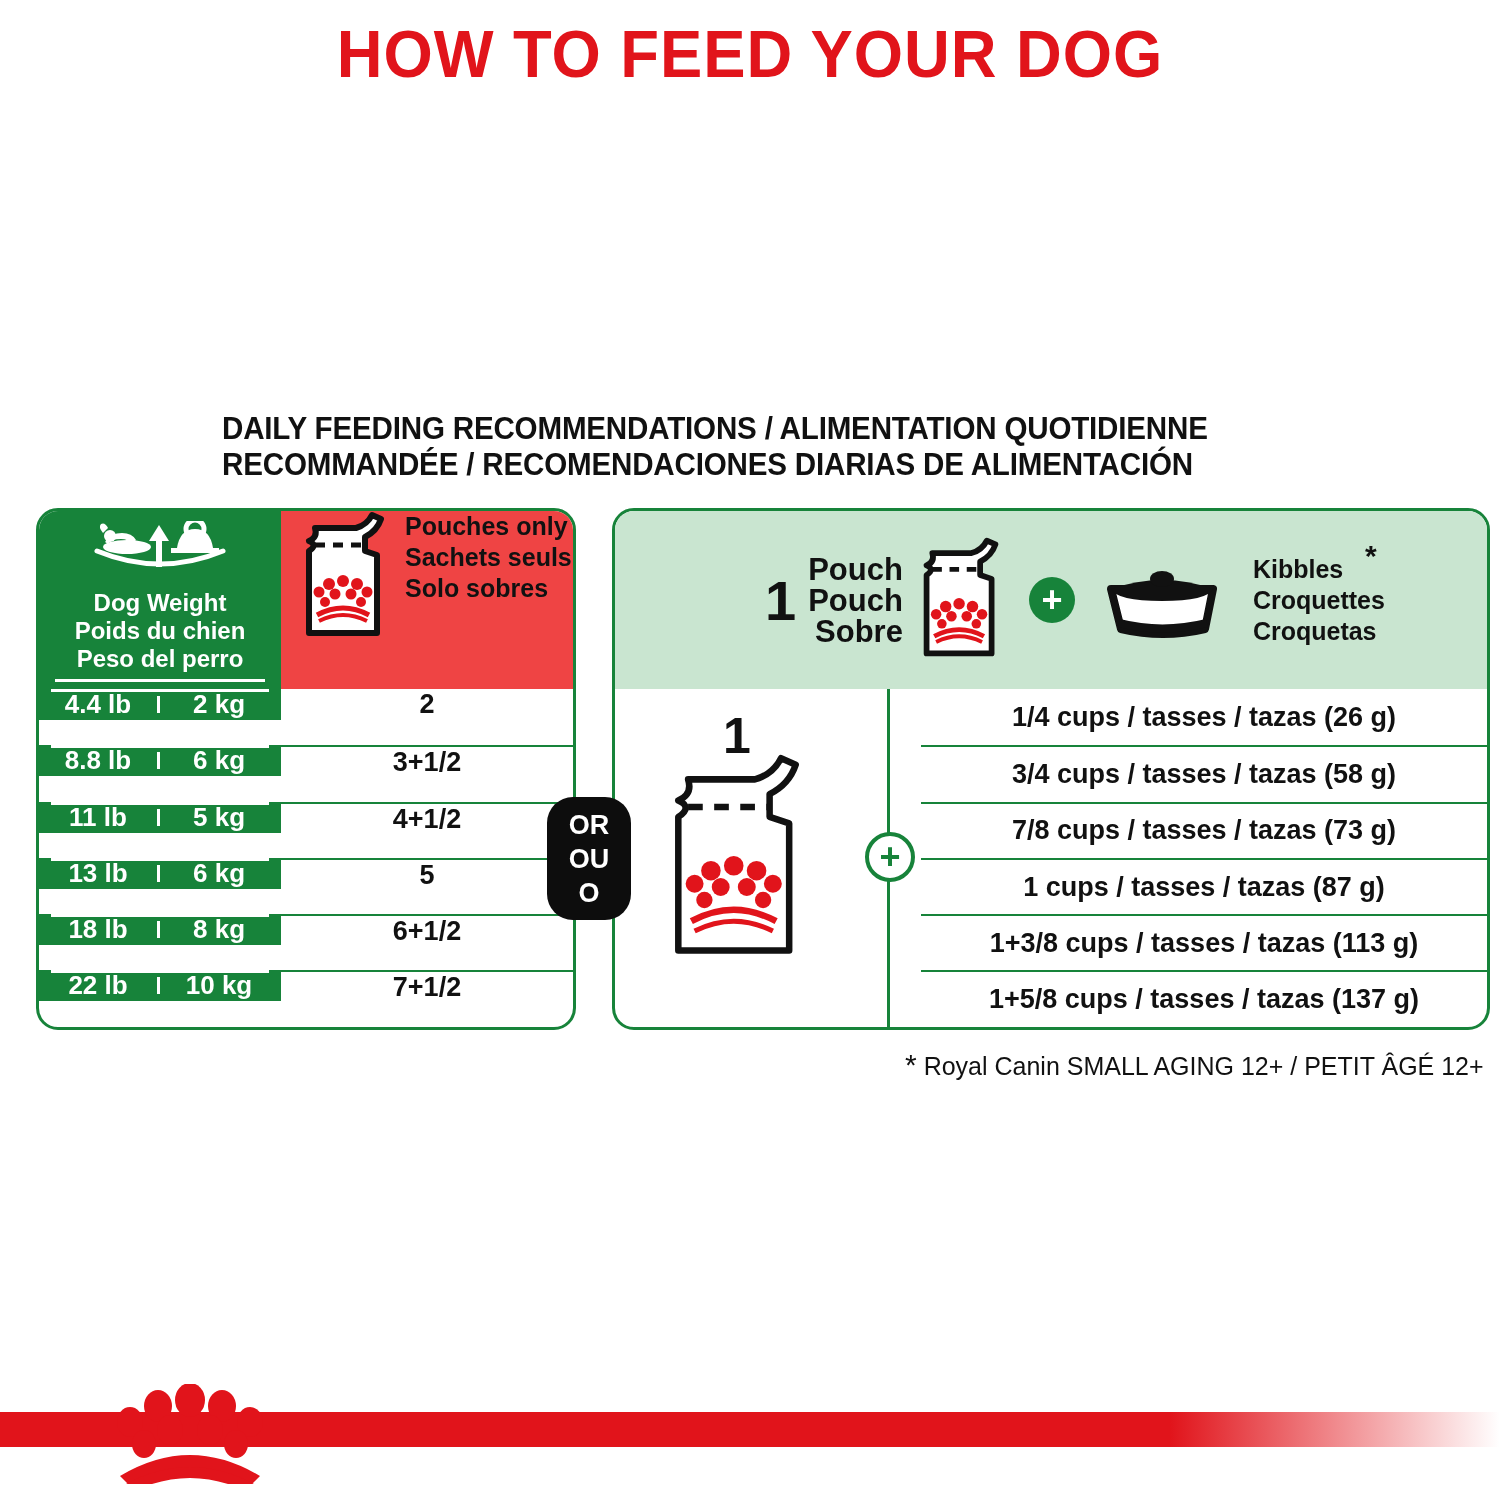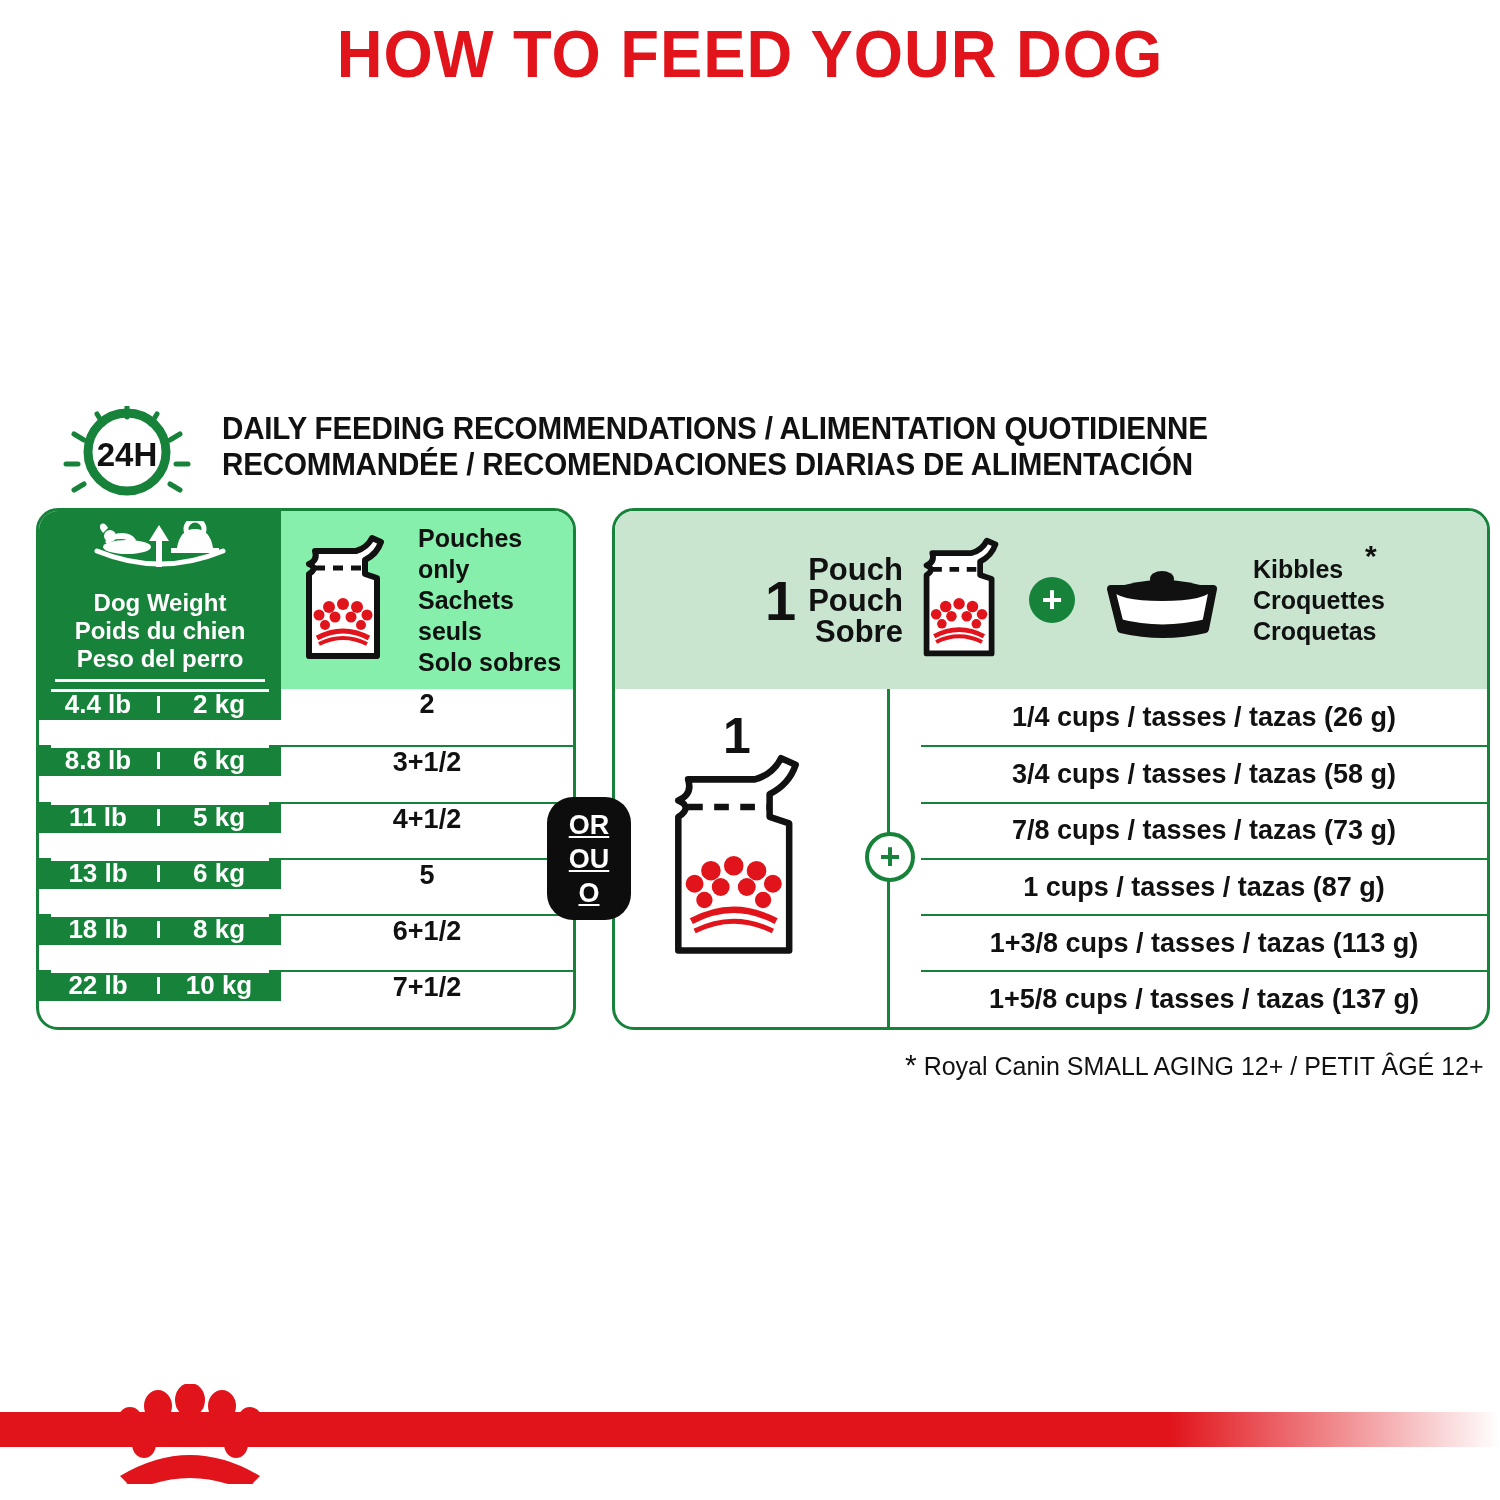--- a/index.html
+++ b/index.html
@@ -93,25 +93,25 @@
   .scale-icon { margin-bottom: 2px; }
   .pl-head-weight .lbl {
     font-size: 24px;
     font-weight: 700;
     line-height: 28px;
     text-align: center;
     white-space: nowrap;
   }
   .pl-head-pouch {
     flex: 1;
-    background: #86efac;
-    display: flex;
-    align-items: center;
+    background: #ef4444;
+    display: flex;
+    align-items: flex-start;
     padding-left: 18px;
-    gap: 27px;
+    gap: 14px;
   }
   .pl-head-pouch .txt {
     font-size: 25px;
     font-weight: 700;
     color: #111111;
     line-height: 31px;
   }
 
   .pl-rows { height: 338px; }
   .pl-row {
@@ -186,21 +186,20 @@
     border-radius: 26px;
     color: #ffffff;
     display: flex;
     flex-direction: column;
     align-items: center;
     justify-content: center;
     font-size: 27px;
     font-weight: 700;
     line-height: 34px;
     z-index: 5;
-    text-decoration: underline;
   }
 
   
   .panel-right {
     position: absolute;
     left: 612px;
     top: 508px;
     width: 878px;
     height: 522px;
     border: 3px solid #17833a;
@@ -353,39 +352,20 @@
   .row-sep-top { border-top: none !important; }
 </style>
 </head>
 <body>
 
 <div id="page">
 
   <div class="title">HOW TO FEED YOUR DOG</div>
 
   <div class="sect-header">
-    <div class="clock-wrap">
-      <svg class="clock-svg" width="130" height="92" viewBox="0 0 130 92">
-        <g stroke="#17833a" stroke-width="9" fill="none" stroke-linecap="round">
-          <circle cx="65" cy="46" r="39"></circle>
-        </g>
-        <g stroke="#17833a" stroke-width="5" stroke-linecap="round">
-          <line x1="65" y1="0" x2="65" y2="11"></line>
-          <line x1="95" y1="8" x2="89" y2="18"></line>
-          <line x1="118" y1="28" x2="108" y2="34"></line>
-          <line x1="126" y1="58" x2="114" y2="58"></line>
-          <line x1="118" y1="84" x2="108" y2="78"></line>
-          <line x1="35" y1="8" x2="41" y2="18"></line>
-          <line x1="12" y1="28" x2="22" y2="34"></line>
-          <line x1="4" y1="58" x2="16" y2="58"></line>
-          <line x1="12" y1="84" x2="22" y2="78"></line>
-        </g>
-        <text x="65" y="60" text-anchor="middle" font-family="Liberation Sans, sans-serif" font-size="33" font-weight="700" fill="#111111">24H</text>
-      </svg>
-    </div>
     <div class="sect-title">
       <div>DAILY FEEDING RECOMMENDATIONS / ALIMENTATION QUOTIDIENNE</div>
       <div>RECOMMANDÉE / RECOMENDACIONES DIARIAS DE ALIMENTACIÓN</div>
     </div>
   </div>
 
   <div class="panel-left">
 
     <div class="pl-head">
       <div class="pl-head-weight">

